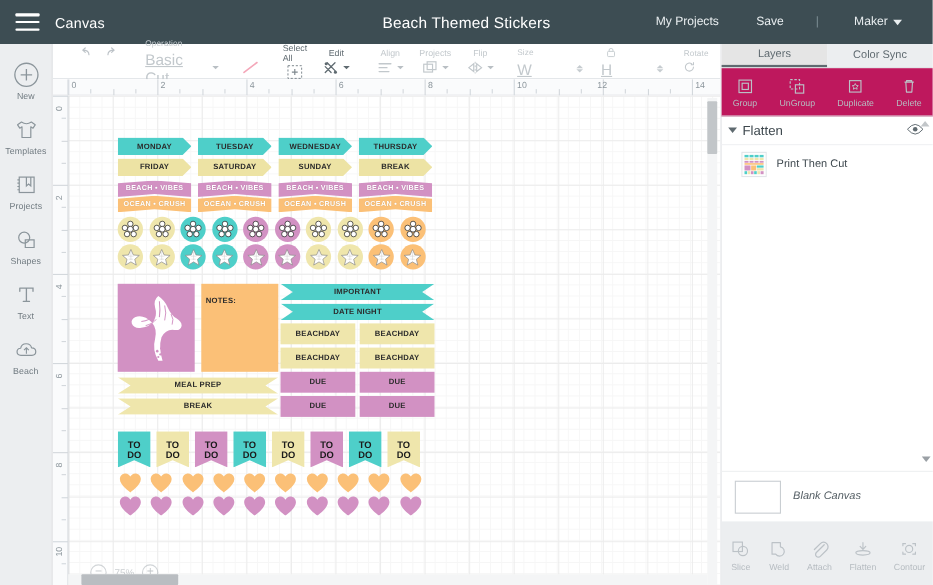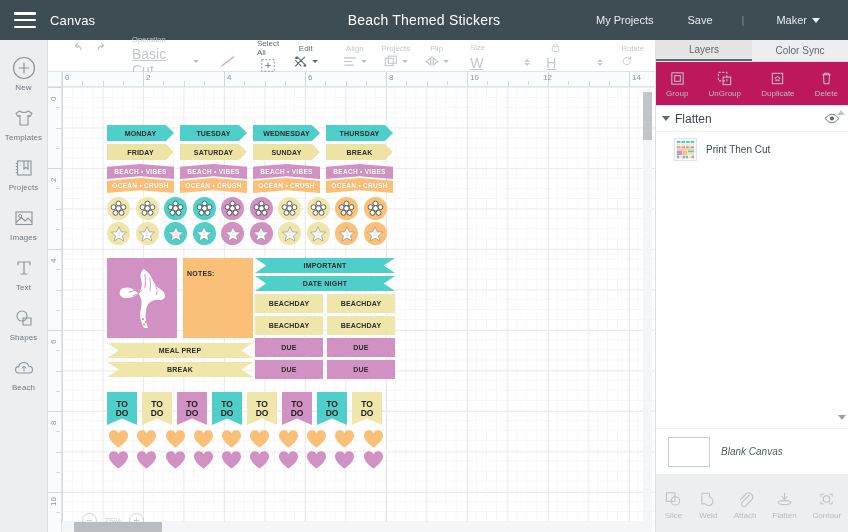--- a/index.html
+++ b/index.html
@@ -270,48 +270,38 @@
       <span class="ico">
         <svg viewBox="0 0 26 26">
             <rect x="6.5" y="6" width="13.5" height="14" fill="none" stroke="#8b959b" stroke-width="1.1"></rect>
             <path d="M13 6 v8 l2-1.6 2 1.6 V6" fill="none" stroke="#8b959b" stroke-width="1.1"></path>
             <path d="M6.5 8.5 H4.8 M6.5 11.5 H4.8 M6.5 14.5 H4.8 M6.5 17.5 H4.8" stroke="#8b959b" stroke-width="1"></path>
           </svg>
       </span>
       <span class="nm">Projects</span>
     </div>
 
-    <div class="side-item">
-      <span class="ico">
-        <svg viewBox="0 0 26 26">
-            <rect x="5" y="7" width="16" height="12.5" fill="none" stroke="#8b959b" stroke-width="1.1"></rect>
-            <circle cx="9.2" cy="11" r="1.5" fill="none" stroke="#8b959b" stroke-width="1"></circle>
-            <path d="M5 17.5 L10.5 12.5 L14 16 L17 13.2 L21 17" fill="none" stroke="#8b959b" stroke-width="1.1" stroke-linejoin="round"></path>
-          </svg>
-      </span>
-      <span class="nm">Images</span>
-    </div>
-
-    <div class="side-item">
-      <span class="ico">
-        <svg viewBox="0 0 26 26">
-            <path d="M7 7 H19 V9.8 M7 7 V9.8 M13 7 V19 M10.2 19 H15.8" fill="none" stroke="#8b959b" stroke-width="1.2" stroke-linecap="round"></path>
-          </svg>
-      </span>
-      <span class="nm">Text</span>
-    </div>
 
     <div class="side-item">
       <span class="ico">
         <svg viewBox="0 0 26 26">
             <circle cx="11" cy="11" r="5" fill="none" stroke="#8b959b" stroke-width="1.1"></circle>
             <path d="M12 13 L20 13 L20 20 L12 20 Z" fill="none" stroke="#8b959b" stroke-width="1.1"></path>
           </svg>
       </span>
       <span class="nm">Shapes</span>
+    </div>
+
+    <div class="side-item">
+      <span class="ico">
+        <svg viewBox="0 0 26 26">
+            <path d="M7 7 H19 V9.8 M7 7 V9.8 M13 7 V19 M10.2 19 H15.8" fill="none" stroke="#8b959b" stroke-width="1.2" stroke-linecap="round"></path>
+          </svg>
+      </span>
+      <span class="nm">Text</span>
     </div>
 
     <div class="side-item">
       <span class="ico">
         <svg viewBox="0 0 26 26">
             <path d="M8 18 Q4.5 18 4.5 14.8 Q4.5 11.8 7.8 11.6 Q8.5 7.5 12.8 7.5 Q17 7.5 17.7 11.3 Q21.5 11.4 21.5 14.8 Q21.5 18 18 18 Z" fill="none" stroke="#8b959b" stroke-width="1.1" stroke-linejoin="round"></path>
             <path d="M13 16.5 V11.5 M10.8 13.3 L13 11.2 L15.2 13.3" fill="none" stroke="#8b959b" stroke-width="1"></path>
           </svg>
       </span>
       <span class="nm">Beach</span>

